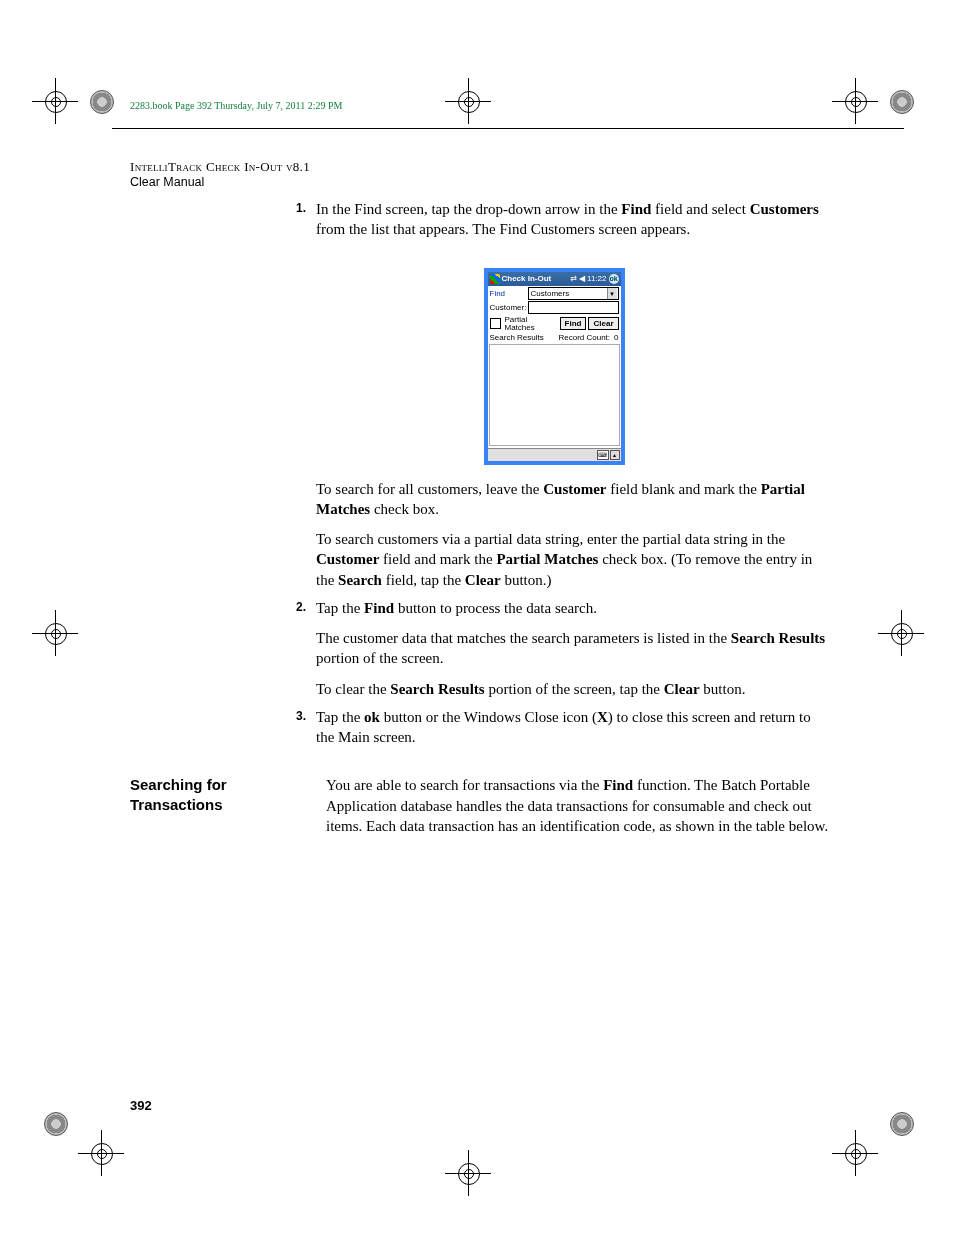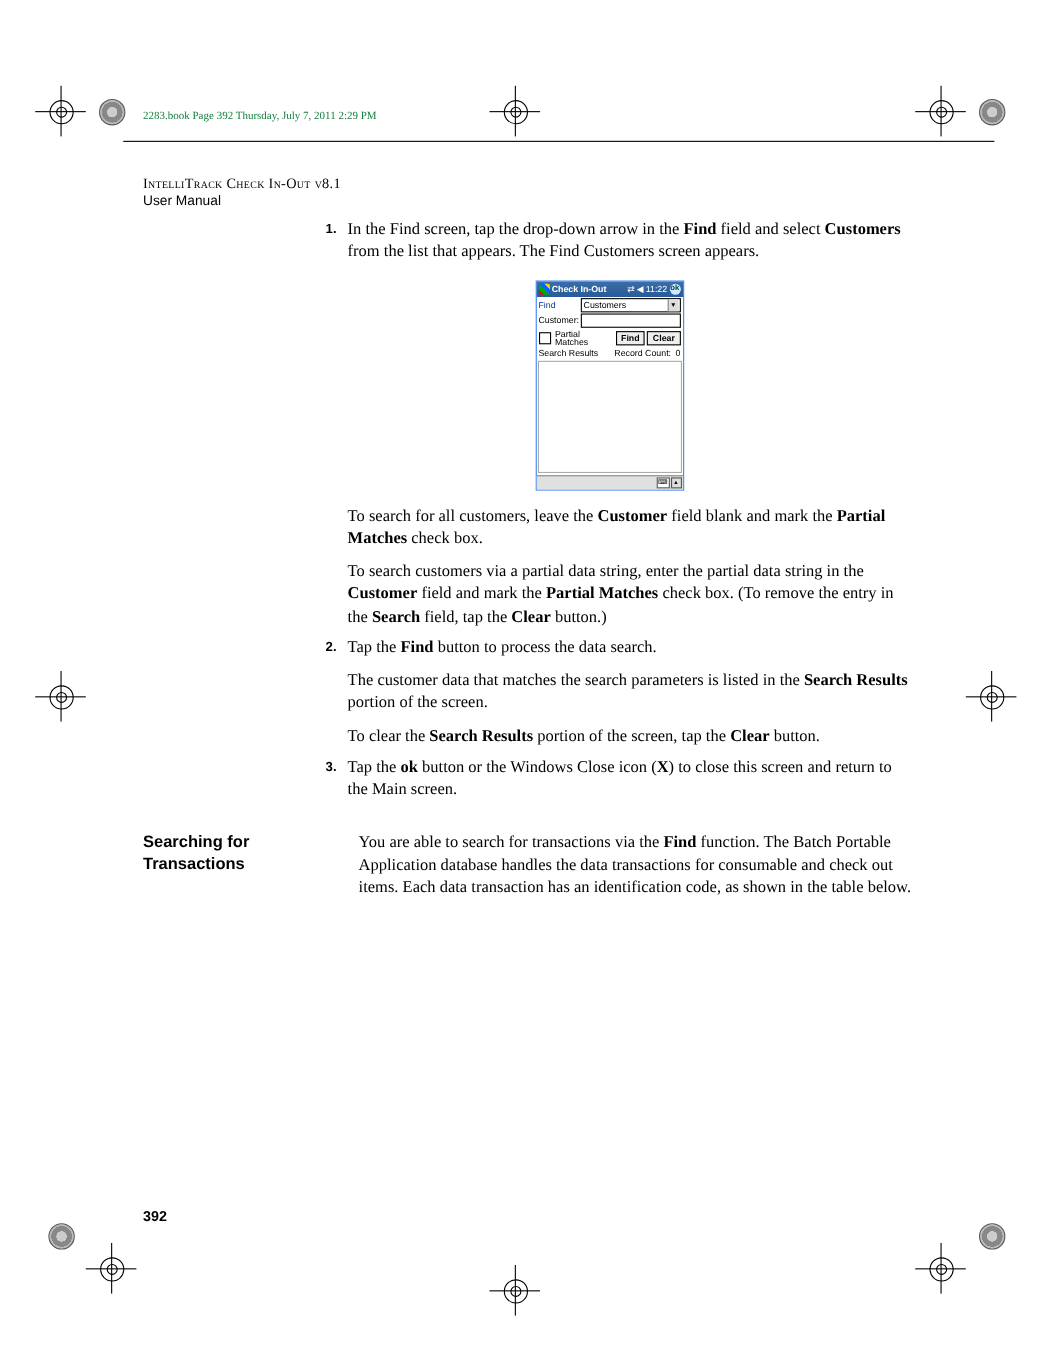--- a/index.html
+++ b/index.html
@@ -89,22 +89,22 @@
     top: 1098px;
     font-family: Arial, Helvetica, sans-serif;
     font-weight: bold;
     font-size: 13px;
   }
   b { font-weight: bold; }
 
   
   .device {
     width: 133px;
-    margin: 15px auto 14px auto;
-    border: 1px solid #3b82f6;
+    margin: 28px auto 14px auto;
+    border: 4px solid #3b82f6;
     background: #fff;
     font-family: Tahoma, Arial, sans-serif;
     font-size: 8px;
     line-height: 1;
   }
   .dev-titlebar {
     height: 14px;
     background: linear-gradient(#3a6ea5, #2a5a9a);
     color: #fff;
     display: flex;
@@ -266,21 +266,21 @@
     <div class="reg-target"></div>
 </div>
 
 <div class="hr-top"></div>
 
 <div class="page">
   <div class="book-header">2283.book  Page 392  Thursday, July 7, 2011  2:29 PM</div>
 
   <div class="title-block">
     <div class="title-line1">IntelliTrack Check In-Out v8.1</div>
-    <div class="title-line2">User Manual</div>
+    <div class="title-line2">Clear Manual</div>
   </div>
 
   <div class="content">
     <div class="num-item" style="margin-left:148px;">
       <div class="num">1.</div>
       <div class="body">In the Find screen, tap the drop-down arrow in the <b>Find</b> field and select <b>Customers</b> from the list that appears. The Find Customers screen appears.</div>
     </div>
 
     <div style="margin-left:148px;">
       <div class="device">

